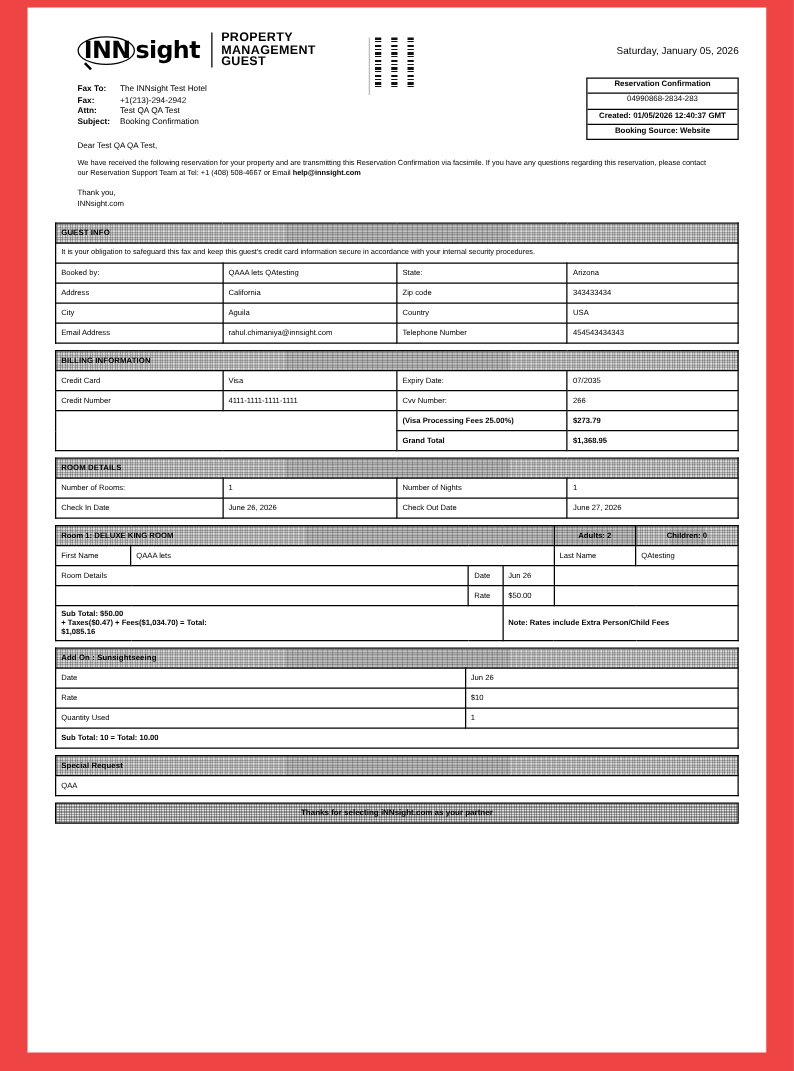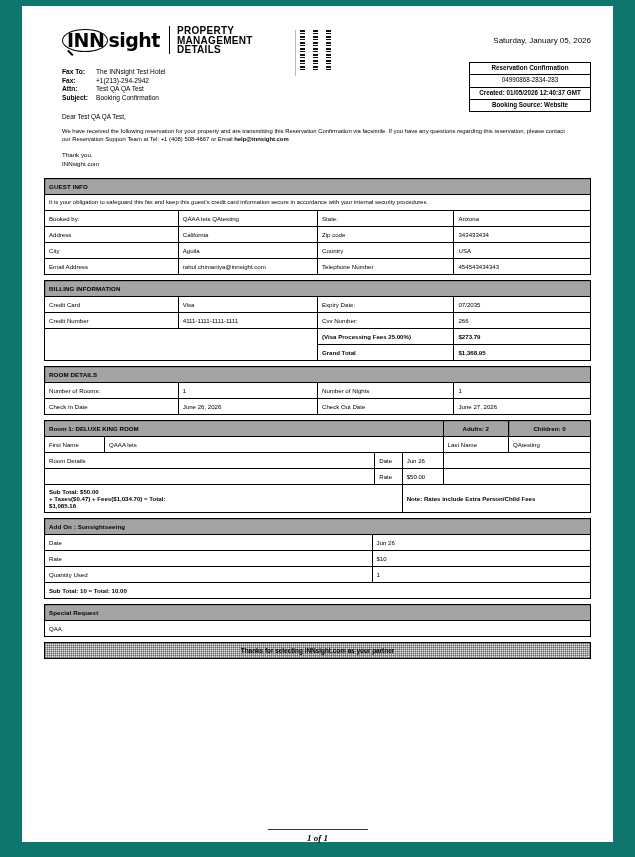--- a/index.html
+++ b/index.html
@@ -5,21 +5,21 @@
   html, body {
     margin: 0;
     padding: 0;
     background: #8a8a8a;
     font-family: "Liberation Sans", sans-serif;
   }
   .page {
     position: relative;
     width: 635px;
     height: 857px;
-    background: #0f766e;
+    background: #ef4444;
     margin: 0 auto;
     overflow: hidden;
     box-sizing: border-box;
   }
   .sheet {
     position: absolute;
     left: 22px;
     top: 6px;
     width: 591px;
     height: 836px;
@@ -255,21 +255,21 @@
 
       <div class="hdr">
         <div class="logo-wrap">
           <div class="logo-mark">
             <span class="logo-circle">INN</span><span>sight</span>
           </div>
           <div class="logo-div"></div>
           <div>
             <div class="logo-sub">PROPERTY</div>
             <div class="logo-sub">MANAGEMENT</div>
-            <div class="logo-sub">DETAILS</div>
+            <div class="logo-sub">GUEST</div>
           </div>
         </div>
 
         <div class="barcode">
           <div class="bar-rule"></div>
           <div class="bar-col" style="left:5px;"></div>
           <div class="bar-col" style="left:18px;"></div>
           <div class="bar-col" style="left:31px;"></div>
         </div>
 
@@ -520,17 +520,13 @@
           </tr>
         </tbody>
           </table>
       </div>
 
       <div class="footerband">Thanks for selecting iNNsight.com as your partner</div>
 
     </div>
   </div>
 
-  <div class="pgfoot">
-    <div class="rule"></div>
-    <div class="lbl">1 of 1</div>
-  </div>
 </div>
 
 </body></html>

